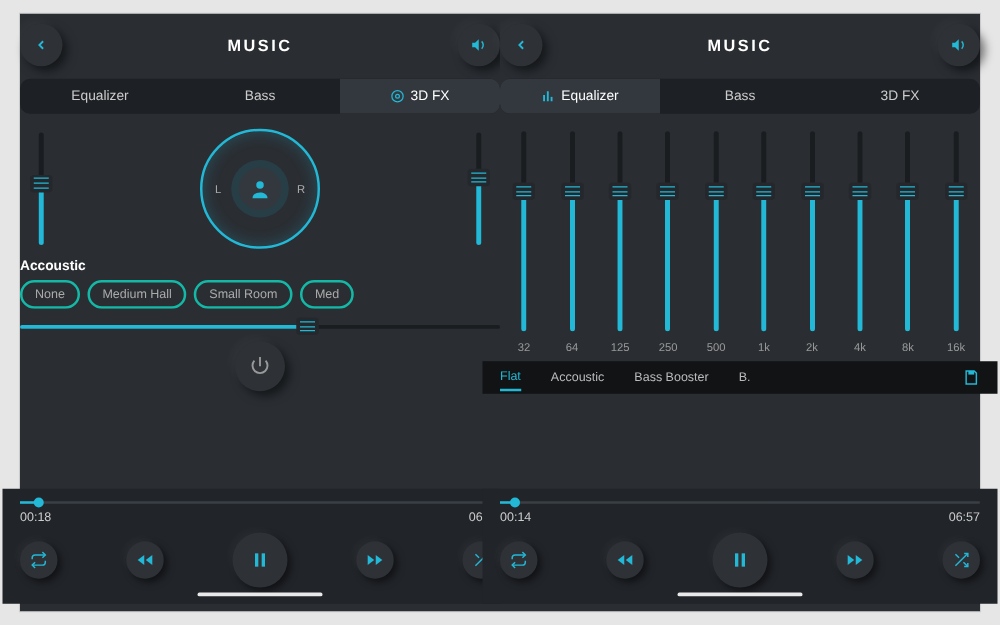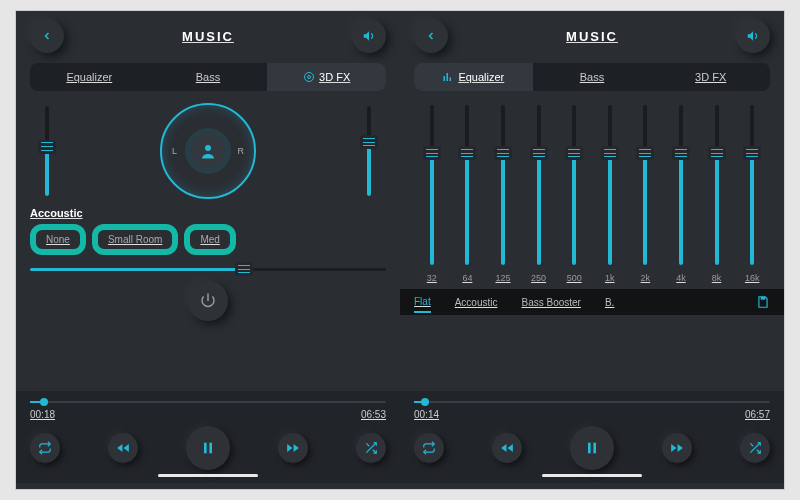--- a/index.html
+++ b/index.html
@@ -1,38 +1,38 @@
 <!DOCTYPE html>
 <html><head>
 <meta charset="utf-8">
 <style>
   * { margin:0; padding:0; box-sizing:border-box; font-family: -apple-system, Helvetica, Arial, sans-serif; }
   body { background:#e6e6e6; width:800px; height:500px; overflow:hidden; display:flex; align-items:center; justify-content:center; }
   .frame { width:770px; height:480px; background:#fff; border:1px solid #ccc; display:flex; }
-  .phone { width:50%; height:100%; background:#2a2e33; color:#ddd; display:flex; flex-direction:column; position:relative; padding:8px 14px 6px;text-decoration:underline; }
+  .phone { width:50%; height:100%; background:#2a2e33; color:#ddd; display:flex; flex-direction:column; position:relative; padding:8px 0 6px; }
   .hdr { display:flex; align-items:center; justify-content:space-between; margin-bottom:10px; }
   .neu-btn { width:34px; height:34px; border-radius:50%; background:#2e3237; display:flex; align-items:center; justify-content:center; box-shadow: 4px 4px 8px rgba(0,0,0,.5), -4px -4px 8px rgba(255,255,255,.03); color:#22b8d6; cursor:pointer; }
   .title { font-size:13px; font-weight:700; letter-spacing:2px; color:#fff; }
   .tabs { display:flex; background:#1d2024; border-radius:8px; overflow:hidden; margin-bottom:10px; }
   .tab { flex:1; text-align:left; font-size:11px; padding:8px 0; color:#ccc; cursor:pointer; display:flex; align-items:center; justify-content:center; gap:4px; }
   .tab.active { background:#33383e; color:#fff; }
   .section-lbls { display:flex; justify-content:space-between; font-size:11px; font-weight:600; color:#fff; margin-bottom:4px; }
   .fx-row { display:flex; align-items:center; justify-content:space-between; height:100px; }
   .vslider { width:34px; height:90px; position:relative; display:flex; flex-direction:column; align-items:center; justify-content:flex-end; }
   .vtrack { width:4px; flex:1; background:#1a1d20; border-radius:2px; position:relative; }
   .vfill { position:absolute; bottom:0; left:0; width:100%; background:#22b8d6; border-radius:2px; }
   .vthumb { position:absolute; left:50%; transform:translate(-50%,50%); width:18px; height:14px; background:#24282c; border-radius:3px; display:flex; flex-direction:column; justify-content:space-evenly; align-items:center; cursor:grab; }
   .vthumb span{ width:12px; height:1px; background:#22b8d6; }
   .dial { width:96px; height:96px; border-radius:50%; border:2px solid #22b8d6; display:flex; align-items:center; justify-content:center; position:relative; box-shadow:0 0 12px rgba(34,184,214,.25) inset; }
   .dial .lr{ position:absolute; font-size:9px; color:#aaa; }
   .dial .l{ left:10px; } .dial .r{ right:10px; }
   .dial-center{ width:34px; height:34px; border-radius:50%; background:#33383e; box-shadow: 0 0 0 6px rgba(34,184,214,.12); display:flex; align-items:center; justify-content:center; }
   .spat-lbl{ font-size:11px; font-weight:600; color:#fff; margin-top:6px; }
   .chips { display:flex; gap:6px; overflow:hidden; margin-top:5px; }
-  .chip { font-size:10px; color:#aaa; border:6px solid #14b8a6; border-radius:12px; padding:4px 10px; white-space:nowrap; cursor:pointer; }
+  .chip { font-size:10px; color:#aaa; border:2px solid #14b8a6; border-radius:12px; padding:4px 10px; white-space:nowrap; cursor:pointer; }
   .hslider { margin-top:10px; height:8px; position:relative; }
   .htrack{ position:absolute; top:3px; left:0; right:0; height:3px; background:#1a1d20; border-radius:2px; }
   .hfill{ position:absolute; top:3px; left:0; height:3px; background:#22b8d6; border-radius:2px; }
   .hthumb{ position:absolute; top:-3px; width:18px; height:14px; background:#24282c; border-radius:3px; display:flex; flex-direction:column; justify-content:space-evenly; align-items:center; transform:translateX(-50%); cursor:grab;}
   .hthumb span{ width:12px; height:1px; background:#22b8d6;}
   .power-wrap{ display:flex; justify-content:center; margin-top:8px; }
   .power{ width:40px; height:40px; border-radius:50%; background:#2e3237; box-shadow: 4px 4px 8px rgba(0,0,0,.5), -4px -4px 8px rgba(255,255,255,.03); display:flex; align-items:center; justify-content:center; color:#999; cursor:pointer;}
   .eq-row{ display:flex; justify-content:space-between; height:170px; padding:4px 0 2px; }
   .band{ flex:1; display:flex; flex-direction:column; align-items:center; }
   .band .vtrack{ height:160px; flex:none;}
@@ -117,20 +117,21 @@
               <span></span>
               <span></span>
             </div>
           </div>
       </div>
     </div>
 
     <div class="spat-lbl">Accoustic</div>
     <div class="chips" id="chips">
         <div class="chip">None</div>
+        <div class="chip">Medium Hall</div>
         <div class="chip">Small Room</div>
         <div class="chip">Med</div>
       </div>
 
     <div class="hslider">
       <div class="htrack"></div>
         <div class="hfill" id="hs-fill" style="width: 60%;"></div>
         <div class="hthumb" id="hs-thumb" style="left: 60%;">
           <span></span>
           <span></span>

